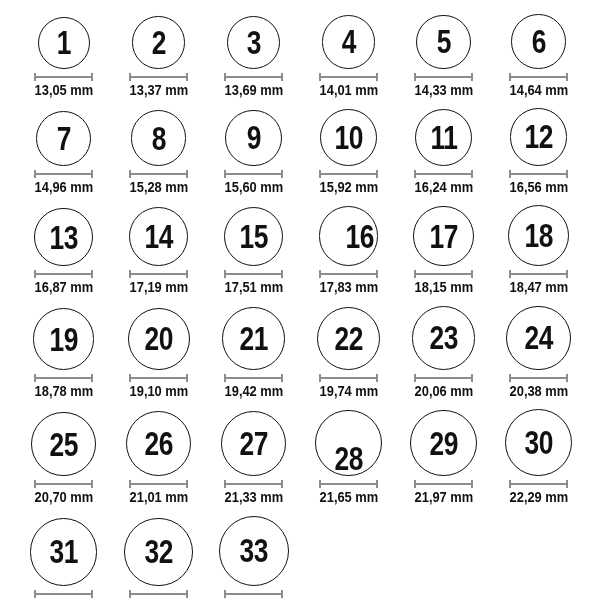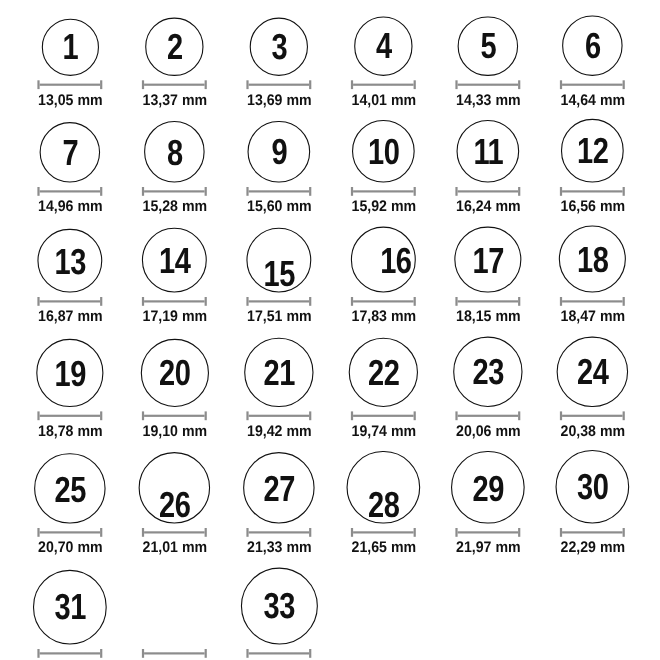--- a/index.html
+++ b/index.html
@@ -157,21 +157,21 @@
     <div class="mm-label">16,87 mm</div>
   </div>
     <div class="cell">
     <div class="circle" style="width: 58.9px; height: 58.9px;">
       <span class="ring-number">14</span>
     </div>
     <div class="dimline"></div>
     <div class="mm-label">17,19 mm</div>
   </div>
     <div class="cell">
-    <div class="circle" style="width: 59.4px; height: 59.4px; align-items: flex-end;">
+    <div class="circle" style="width: 59.4px; height: 59.4px;">
       <span class="ring-number">15</span>
     </div>
     <div class="dimline"></div>
     <div class="mm-label">17,51 mm</div>
   </div>
     <div class="cell">
     <div class="circle" style="width: 59.9px; height: 59.9px; justify-content: flex-end;">
       <span class="ring-number">16</span>
     </div>
     <div class="dimline"></div>
@@ -234,21 +234,21 @@
     <div class="mm-label">20,38 mm</div>
   </div>
     <div class="cell">
     <div class="circle" style="width: 64.7px; height: 64.7px;">
       <span class="ring-number">25</span>
     </div>
     <div class="dimline"></div>
     <div class="mm-label">20,70 mm</div>
   </div>
     <div class="cell">
-    <div class="circle" style="width: 65.2px; height: 65.2px; align-items: flex-end;">
+    <div class="circle" style="width: 65.2px; height: 65.2px;">
       <span class="ring-number">26</span>
     </div>
     <div class="dimline"></div>
     <div class="mm-label">21,01 mm</div>
   </div>
     <div class="cell">
     <div class="circle" style="width: 65.7px; height: 65.7px;">
       <span class="ring-number">27</span>
     </div>
     <div class="dimline"></div>
@@ -276,20 +276,23 @@
     <div class="mm-label">22,29 mm</div>
   </div>
     <div class="cell">
     <div class="circle" style="width: 67.8px; height: 67.8px;">
       <span class="ring-number">31</span>
     </div>
     <div class="dimline"></div>
     <div class="mm-label">22,61 mm</div>
   </div>
     <div class="cell">
+    <div class="circle" style="width: 68.3px; height: 68.3px;">
+      <span class="ring-number">32</span>
+    </div>
     <div class="dimline"></div>
     <div class="mm-label">22,92 mm</div>
   </div>
     <div class="cell">
     <div class="circle" style="width: 70px; height: 70px;">
       <span class="ring-number">33</span>
     </div>
     <div class="dimline"></div>
     <div class="mm-label">23,94 mm</div>
   </div>

